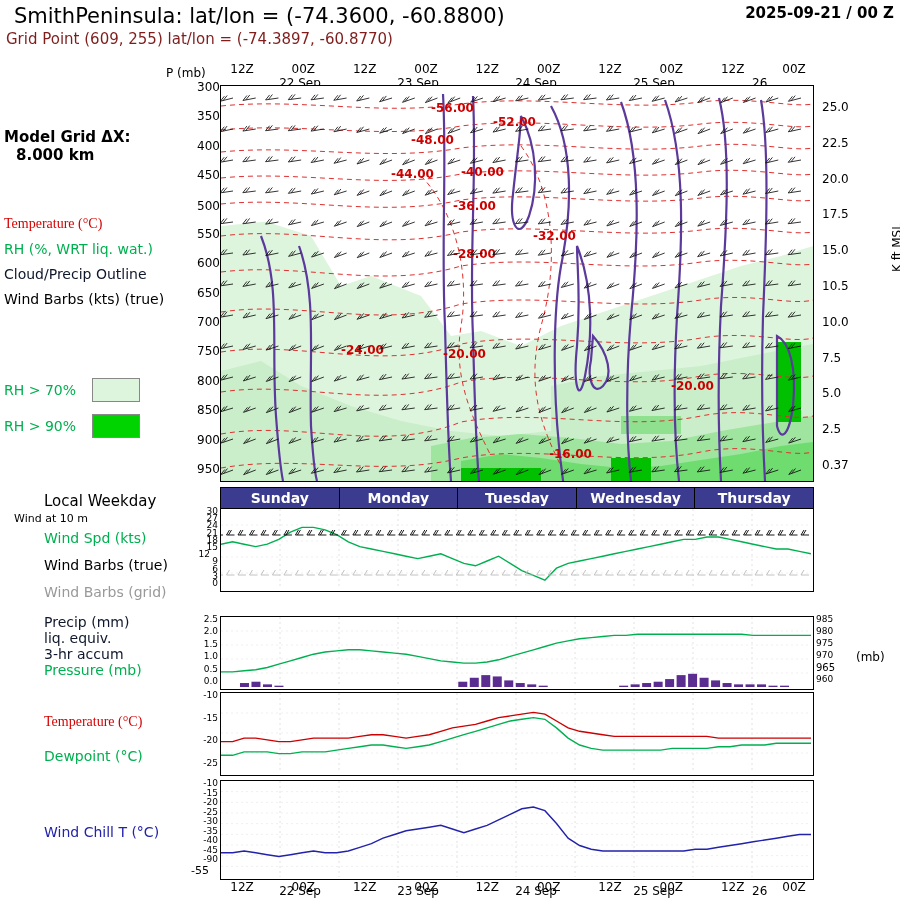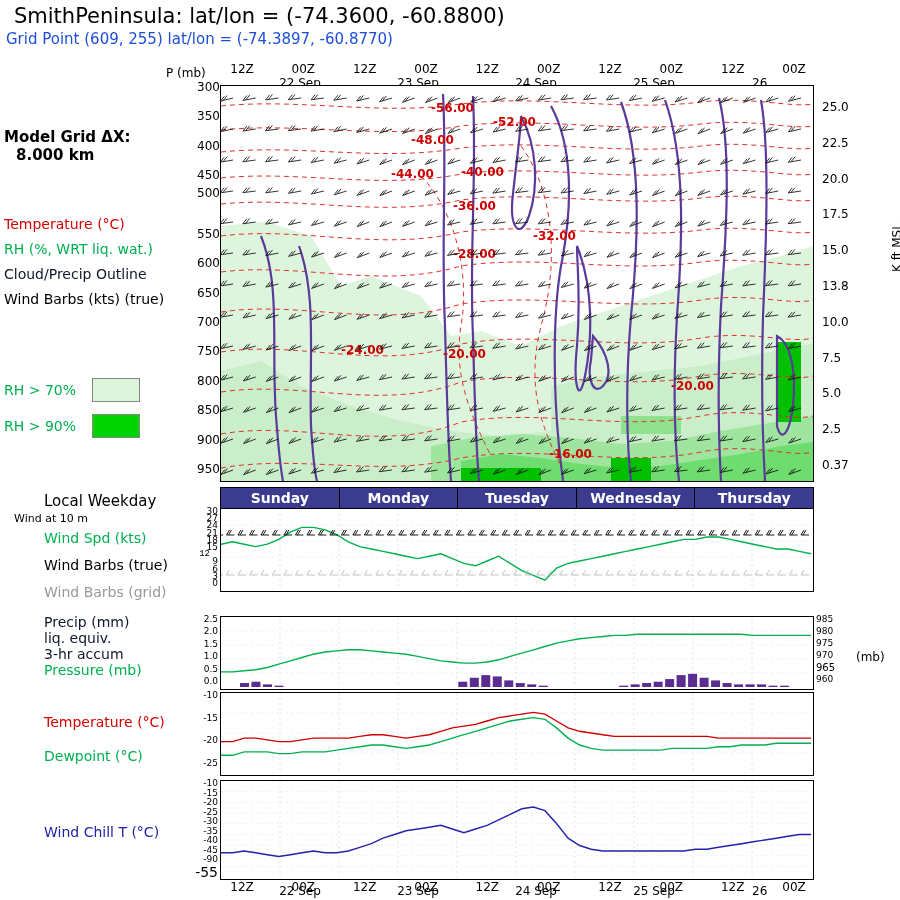--- a/index.html
+++ b/index.html
@@ -1,23 +1,23 @@
 <!DOCTYPE html>
 <html><head>
 <meta charset="utf-8">
 <style>
   html,body{margin:0;padding:0;}
   body{width:900px;height:900px;background:#ffffff;font-family:"DejaVu Sans",sans-serif;position:relative;overflow:hidden;}
   .abs{position:absolute;}
   .title-main{font-size:21px;color:#000;letter-spacing:0px;}
-  .subtitle{font-size:15px;color:#1d4ed8;}
+  .subtitle{font-size:15px;color:#7f1d1d;}
   .amps{font-size:15px;color:#000;font-weight:bold;text-align:right;}
   .lbl{font-size:14px;}
   .green{color:#00b050;}
-  .red{color:#d40000;}
+  .red{color:#d40000;font-family:Liberation Serif, serif;}
   .purple{color:#0f172a;}
   .blue{color:#2222aa;}
   .gray{color:#999;}
   .black{color:#000;}
   .tick{font-size:12px;color:#000;font-family:"DejaVu Sans",sans-serif;}
   .tiny{font-size:11px;}
   .panelbox{border:1px solid #000;background:#fff;}
   .daybar{border:1px solid #000;background:#fff;display:flex;}
   .daycell{flex:1;text-align:center;font-size:14px;color:#fff;background:#3b3b8f;border-right:1px solid #000;line-height:20px;font-weight:bold;}
   .daycell:last-child{border-right:none;}
@@ -27,20 +27,21 @@
 </head>
 <body>
 
 <div class="abs" style="left:14px;top:4px;">
   <div class="title-main">SmithPeninsula:  lat/lon = (-74.3600, -60.8800)</div>
 </div>
 <div class="abs" style="left:6px;top:30px;">
   <div class="subtitle">Grid Point (609, 255) lat/lon = (-74.3897, -60.8770)</div>
 </div>
 <div class="abs" style="left:598px;top:4px;width:296px;">
+  <div class="amps">2025-09-21 / 00  Z</div>
 </div>
 
 <div class="abs" style="left:4px;top:128px;">
   <div class="lbl black" style="font-weight:bold;font-size:15px;">Model Grid ΔX:</div>
   <div class="lbl black" style="font-weight:bold;font-size:15px;margin-left:12px;">8.000 km</div>
 </div>
 
 <div class="abs" style="left:4px;top:216px;">
   <div class="lbl red" style="margin-bottom:9px;">Temperature (°C)</div>
   <div class="lbl green" style="margin-bottom:9px;">RH (%, WRT liq. wat.)</div>
@@ -112,39 +113,39 @@
     <span class="tick" style="position: absolute; left: 316px; top: 0px; transform: translateX(-50%);">24 Sep</span>
     <span class="tick" style="position: absolute; left: 434px; top: 0px; transform: translateX(-50%);">25 Sep</span>
     <span class="tick" style="position: absolute; left: 552px; top: 0px; transform: translateX(-50%);">26 Sep</span>
   </div>
 
 <div class="abs" id="p-ticks" style="left:186px;top:80px;width:34px;height:400px;">
     <span class="tick" style="position: absolute; right: 0px; top: 0px;">300</span>
     <span class="tick" style="position: absolute; right: 0px; top: 29.3846px;">350</span>
     <span class="tick" style="position: absolute; right: 0px; top: 58.7692px;">400</span>
     <span class="tick" style="position: absolute; right: 0px; top: 88.1538px;">450</span>
-    <span class="tick" style="position: absolute; right: 0px; top: 106px;">500</span>
+    <span class="tick" style="position: absolute; right: 0px; top: 119px;">500</span>
     <span class="tick" style="position: absolute; right: 0px; top: 146.923px;">550</span>
     <span class="tick" style="position: absolute; right: 0px; top: 176.308px;">600</span>
     <span class="tick" style="position: absolute; right: 0px; top: 205.692px;">650</span>
     <span class="tick" style="position: absolute; right: 0px; top: 235.077px;">700</span>
     <span class="tick" style="position: absolute; right: 0px; top: 264.462px;">750</span>
     <span class="tick" style="position: absolute; right: 0px; top: 293.846px;">800</span>
     <span class="tick" style="position: absolute; right: 0px; top: 323.231px;">850</span>
     <span class="tick" style="position: absolute; right: 0px; top: 352.615px;">900</span>
     <span class="tick" style="position: absolute; right: 0px; top: 382px;">950</span>
   </div>
 
 <div class="abs" id="kft-ticks" style="left:816px;top:80px;width:50px;height:400px;">
     <span class="tick" style="position: absolute; left: 6px; top: 20px;">25.0</span>
     <span class="tick" style="position: absolute; left: 6px; top: 55.8px;">22.5</span>
     <span class="tick" style="position: absolute; left: 6px; top: 91.6px;">20.0</span>
     <span class="tick" style="position: absolute; left: 6px; top: 127.4px;">17.5</span>
     <span class="tick" style="position: absolute; left: 6px; top: 163.2px;">15.0</span>
-    <span class="tick" style="position: absolute; left: 6px; top: 199px;">13.8</span>
+    <span class="tick" style="position: absolute; left: 6px; top: 199px;">10.5</span>
     <span class="tick" style="position: absolute; left: 6px; top: 234.8px;">10.0</span>
     <span class="tick" style="position: absolute; left: 6px; top: 270.6px;">7.5</span>
     <span class="tick" style="position: absolute; left: 6px; top: 306.4px;">5.0</span>
     <span class="tick" style="position: absolute; left: 6px; top: 342.2px;">2.5</span>
     <span class="tick" style="position: absolute; left: 6px; top: 378px;">0.37</span>
   </div>
 
 <div class="abs panelbox" style="left:220px;top:85px;width:592px;height:395px;overflow:hidden;">
   <svg width="592" height="395" viewBox="0 0 592 395">
 
@@ -1244,21 +1245,21 @@
     <div class="daycell">Thursday</div>
   </div>
 
 <div class="abs" id="ws-ticks" style="left:196px;top:504px;width:24px;height:82px;">
     <span class="tick" style="font-size: 9px; position: absolute; right: 2px; top: 2px;">30</span>
     <span class="tick" style="font-size: 9px; position: absolute; right: 2px; top: 9.2px;">27</span>
     <span class="tick" style="font-size: 9px; position: absolute; right: 2px; top: 16.4px;">24</span>
     <span class="tick" style="font-size: 9px; position: absolute; right: 2px; top: 23.6px;">21</span>
     <span class="tick" style="font-size: 9px; position: absolute; right: 2px; top: 30.8px;">18</span>
     <span class="tick" style="font-size: 9px; position: absolute; right: 2px; top: 38px;">15</span>
-    <span class="tick" style="font-size: 9px; position: absolute; right: 10px; top: 45.2px; font-family: Liberation Mono, monospace;">12</span>
+    <span class="tick" style="font-size: 9px; position: absolute; right: 10px; top: 45.2px;">12</span>
     <span class="tick" style="font-size: 9px; position: absolute; right: 2px; top: 52.4px;">9</span>
     <span class="tick" style="font-size: 9px; position: absolute; right: 2px; top: 59.6px;">6</span>
     <span class="tick" style="font-size: 9px; position: absolute; right: 2px; top: 66.8px;">3</span>
     <span class="tick" style="font-size: 9px; position: absolute; right: 2px; top: 74px;">0</span>
   </div>
 <div class="abs panelbox" style="left:220px;top:508px;width:592px;height:82px;">
   <svg width="590" height="80" viewBox="0 0 590 80" id="svg-ws">
     <g stroke="#e9e9e9" stroke-width="1" id="ws-grid">
         <line x1="59" x2="59" y1="0" y2="80" stroke="#e2e2e2" stroke-dasharray="2,3"></line>
         <line x1="118" x2="118" y1="0" y2="80" stroke="#e2e2e2" stroke-dasharray="2,3"></line>
@@ -1639,21 +1640,21 @@
 <div class="abs" id="wc-ticks" style="left:186px;top:776px;width:34px;height:98px;">
     <span class="tick" style="font-size: 9px; position: absolute; right: 2px; top: 2px;">-10</span>
     <span class="tick" style="font-size: 9px; position: absolute; right: 2px; top: 11.5556px;">-15</span>
     <span class="tick" style="font-size: 9px; position: absolute; right: 2px; top: 21.1111px;">-20</span>
     <span class="tick" style="font-size: 9px; position: absolute; right: 2px; top: 30.6667px;">-25</span>
     <span class="tick" style="font-size: 9px; position: absolute; right: 2px; top: 40.2222px;">-30</span>
     <span class="tick" style="font-size: 9px; position: absolute; right: 2px; top: 49.7778px;">-35</span>
     <span class="tick" style="font-size: 9px; position: absolute; right: 2px; top: 59.3333px;">-40</span>
     <span class="tick" style="font-size: 9px; position: absolute; right: 2px; top: 68.8889px;">-45</span>
     <span class="tick" style="font-size: 9px; position: absolute; right: 2px; top: 78.4444px;">-90</span>
-    <span class="tick" style="font-size: 14px; position: absolute; right: 2px; top: 88px;">-55</span>
+    <span class="tick" style="font-size: 11px; position: absolute; right: 11px; top: 88px;">-55</span>
   </div>
 <div class="abs panelbox" style="left:220px;top:780px;width:592px;height:98px;">
   <svg width="590" height="96" viewBox="0 0 590 96" id="svg-wc">
     <g stroke="#e9e9e9" stroke-width="1" id="wc-grid">
         <line x1="59" x2="59" y1="0" y2="96" stroke="#e2e2e2" stroke-dasharray="2,3"></line>
         <line x1="118" x2="118" y1="0" y2="96" stroke="#e2e2e2" stroke-dasharray="2,3"></line>
         <line x1="177" x2="177" y1="0" y2="96" stroke="#e2e2e2" stroke-dasharray="2,3"></line>
         <line x1="236" x2="236" y1="0" y2="96" stroke="#e2e2e2" stroke-dasharray="2,3"></line>
         <line x1="295" x2="295" y1="0" y2="96" stroke="#e2e2e2" stroke-dasharray="2,3"></line>
         <line x1="354" x2="354" y1="0" y2="96" stroke="#e2e2e2" stroke-dasharray="2,3"></line>

